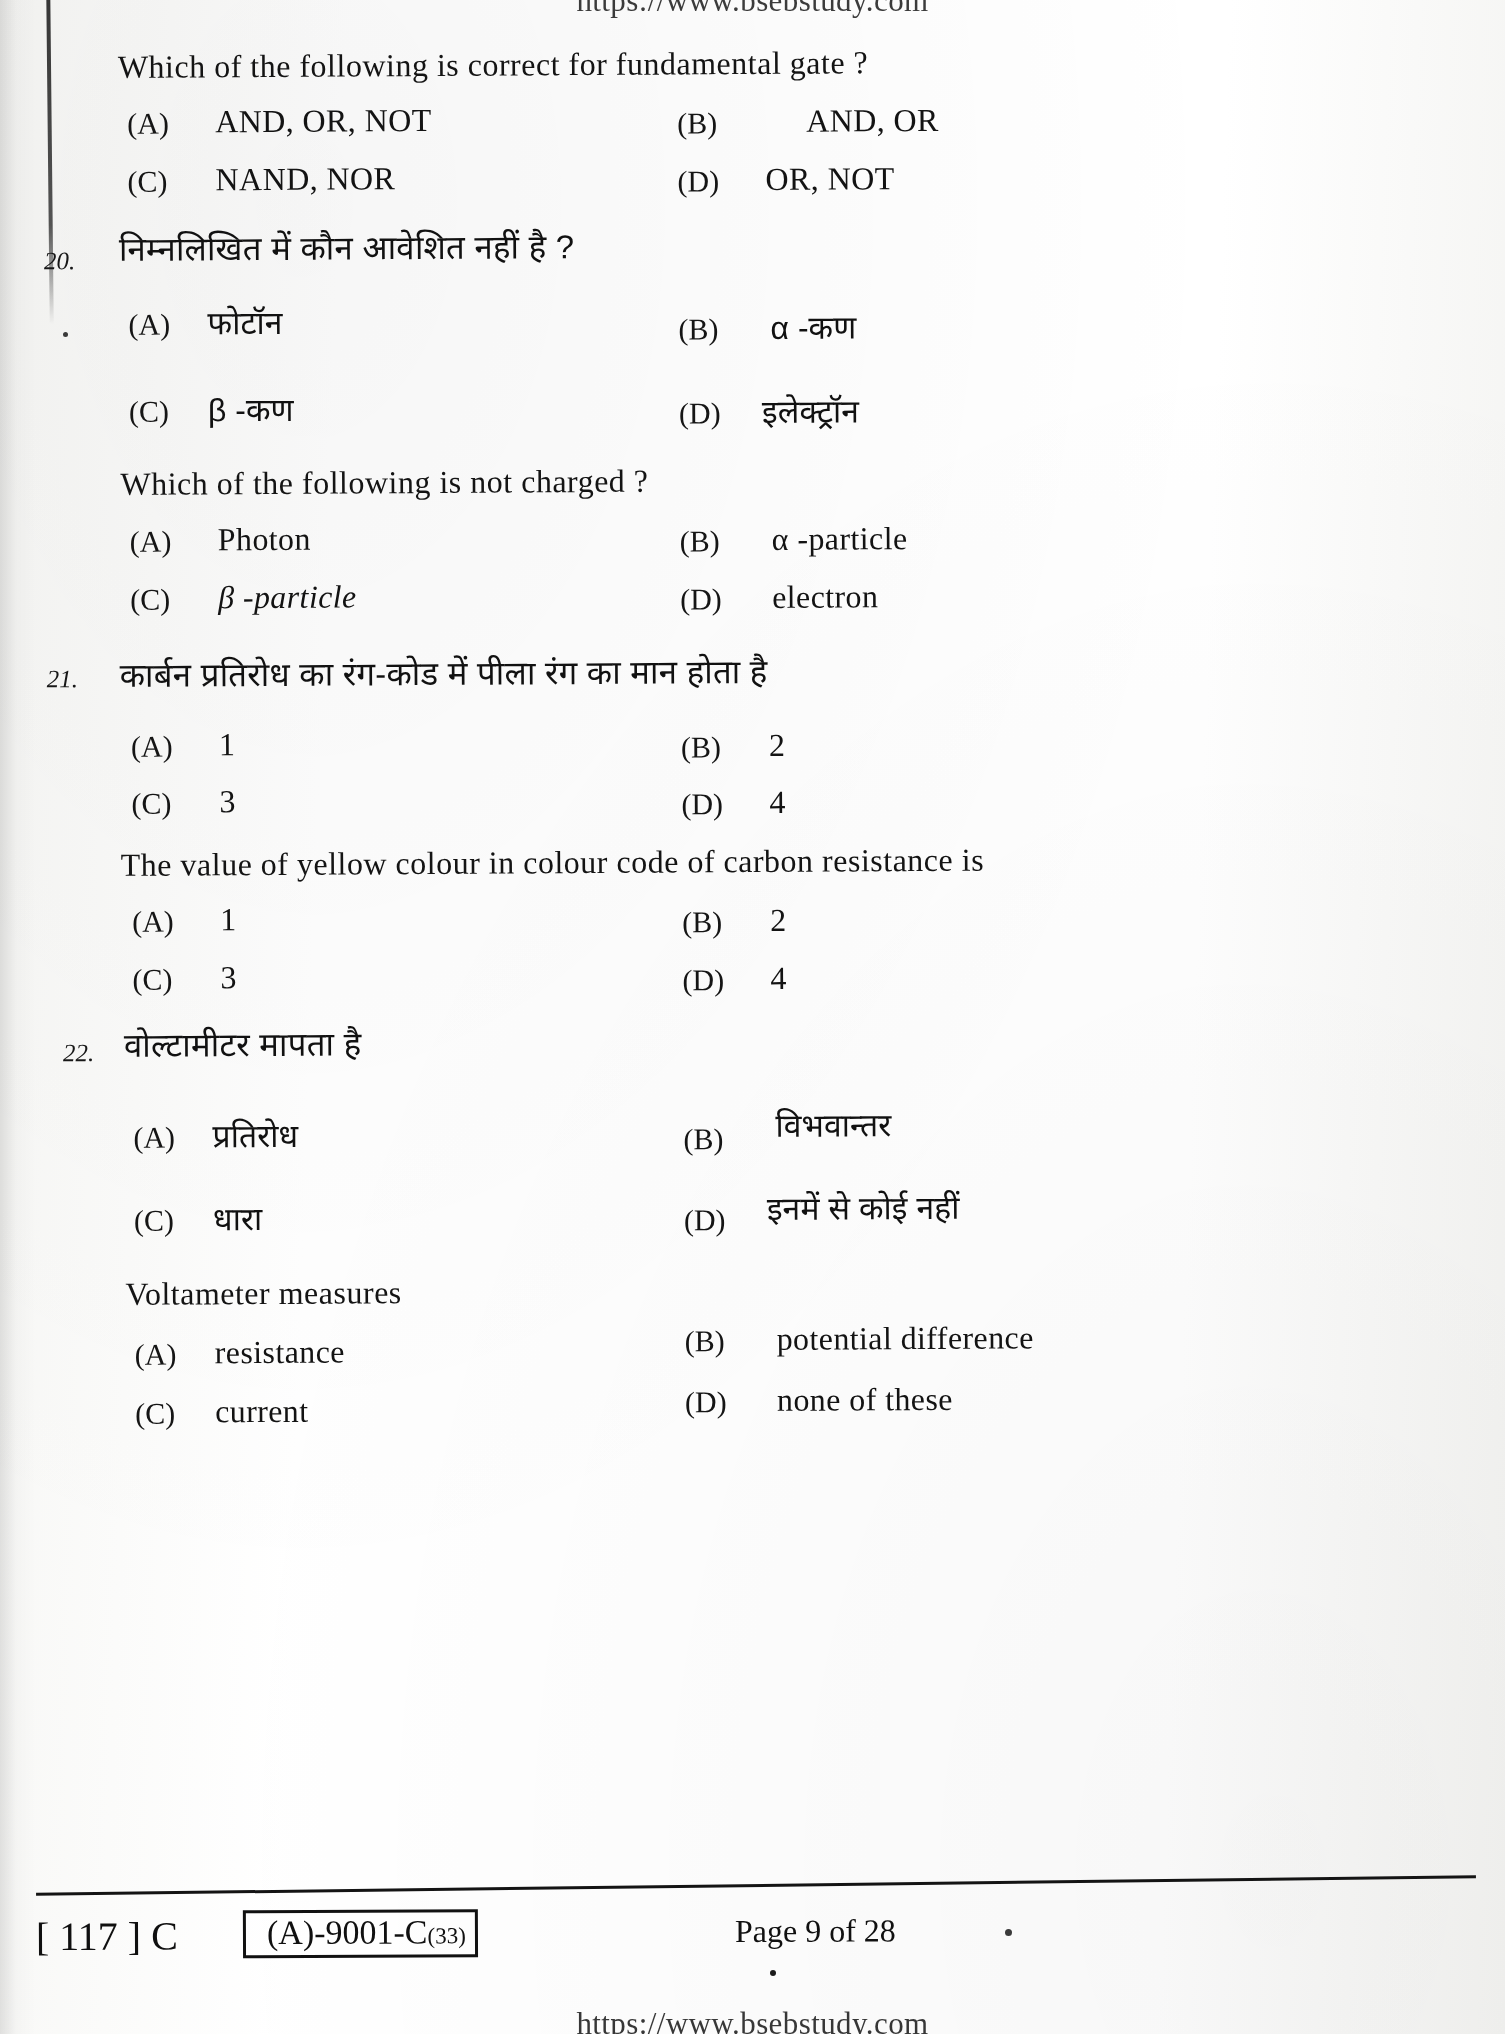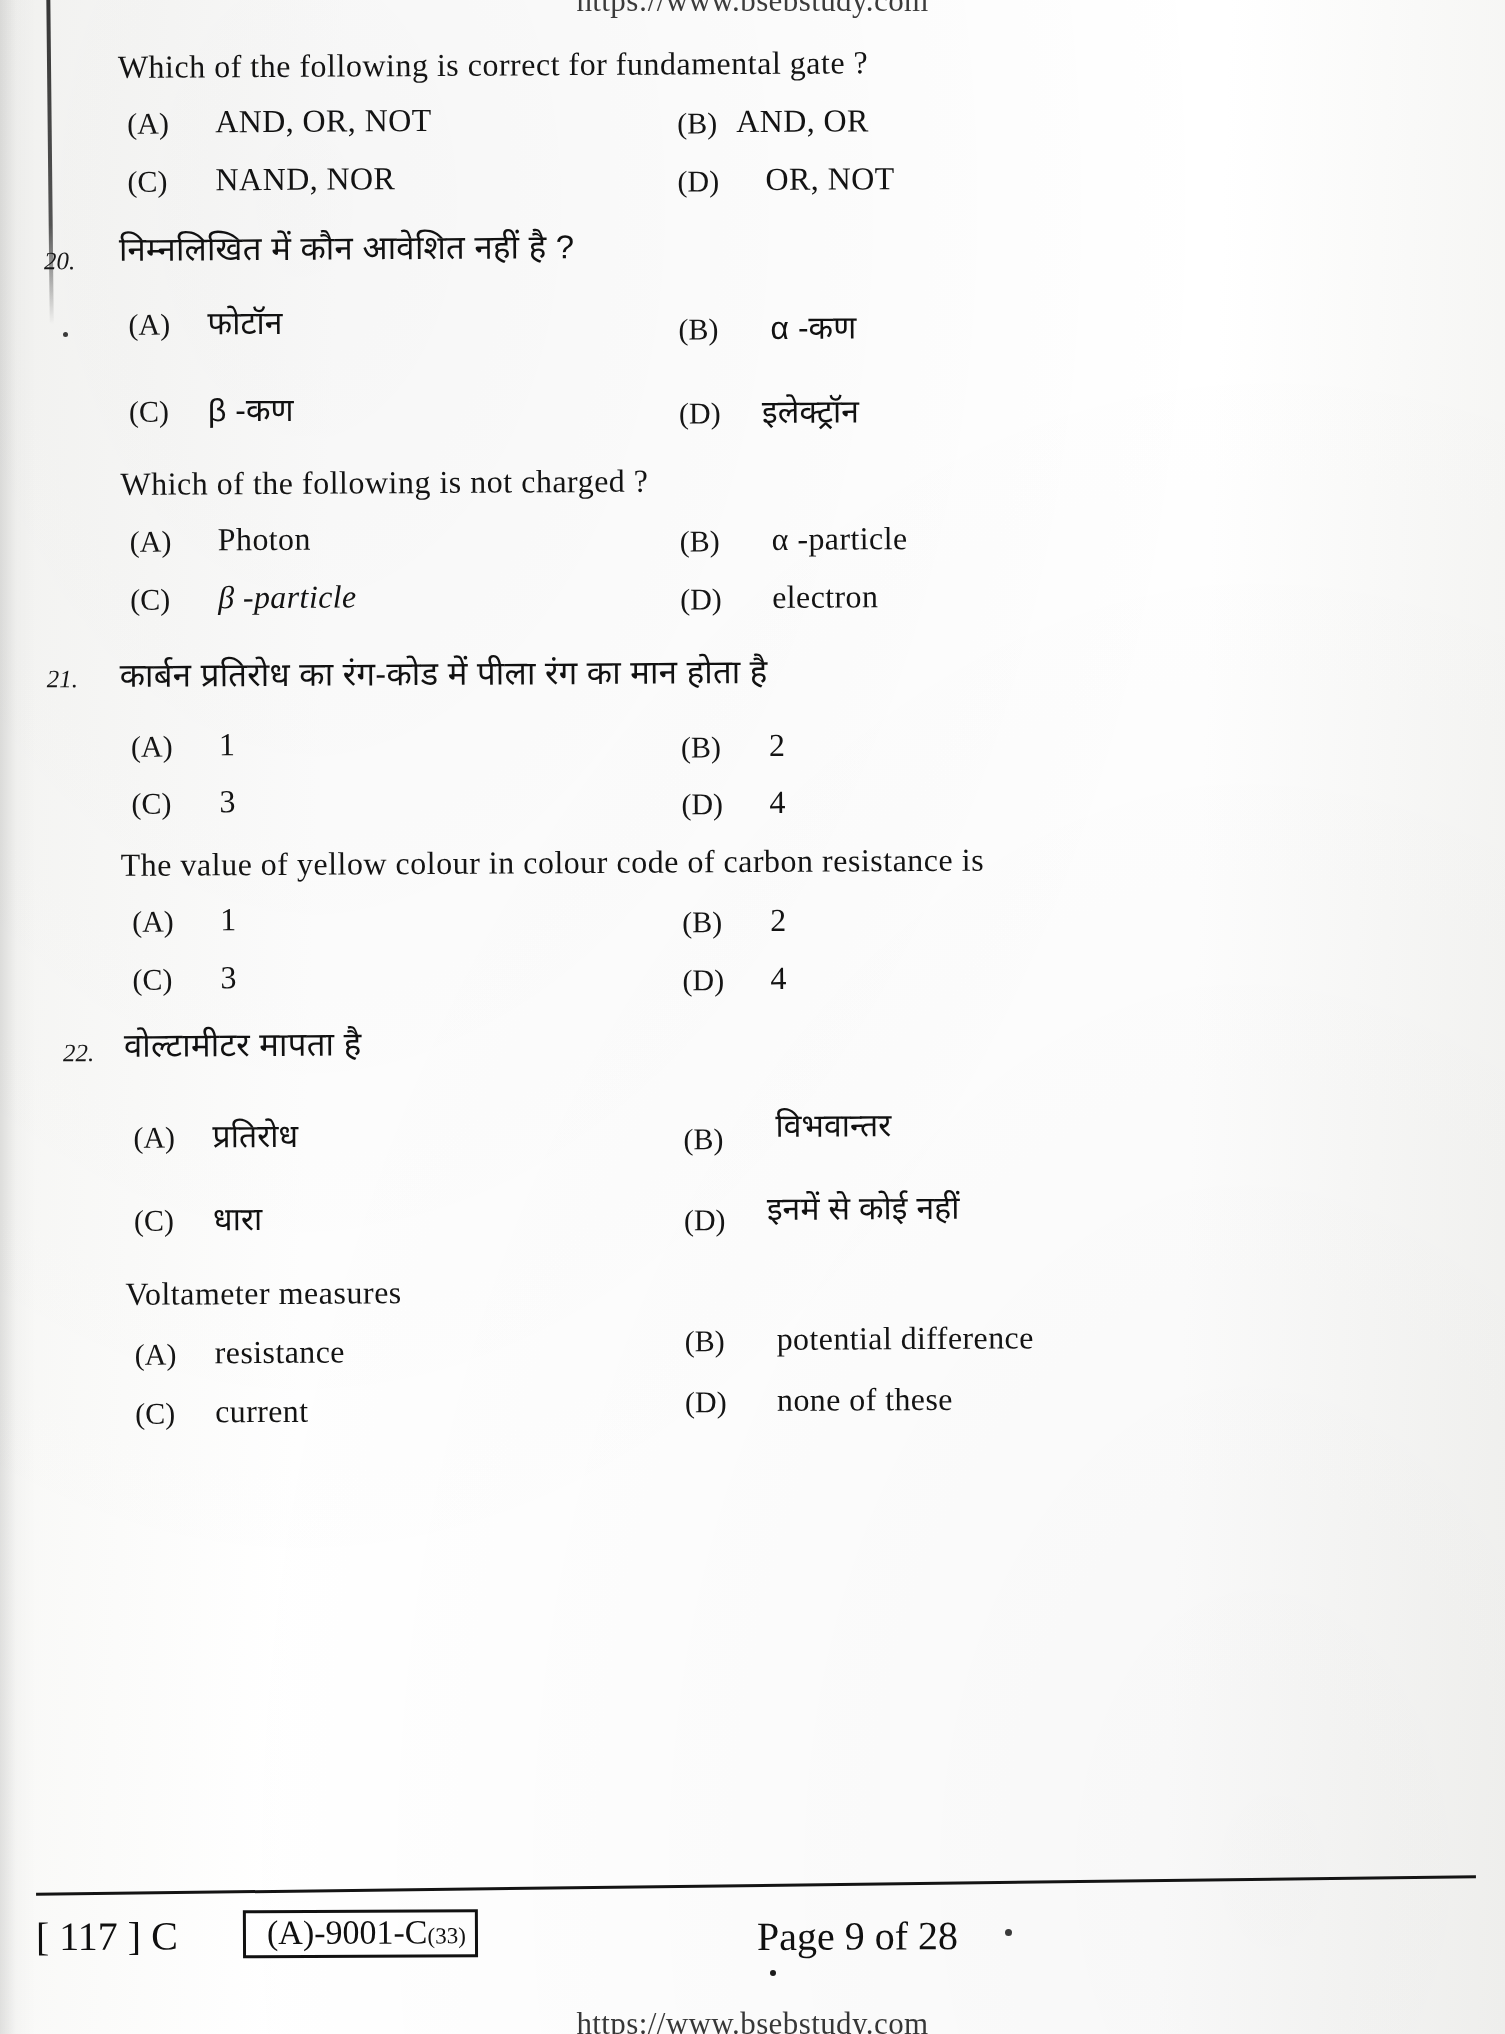--- a/index.html
+++ b/index.html
@@ -169,24 +169,24 @@
     font-size: 34px;
     color: #101010;
     white-space: nowrap;
   }
   .f-code .sub {
     font-size: 23px;
     vertical-align: baseline;
   }
   .f-page {
     position: absolute;
-    left: 757px;
+    left: 735px;
     top: 5px;
     font-family: "Liberation Serif", "DejaVu Serif", serif;
-    font-size: 40px;
+    font-size: 32px;
     color: #101010;
     white-space: nowrap;
   }
   .f-period {
     position: absolute;
     left: 770px;
     top: 1970px;
     width: 6px;
     height: 6px;
     background: #1b1b1b;
@@ -205,21 +205,21 @@
 
   <div class="wm wm-top">https://www.bsebstudy.com</div>
 
   <div class="content">
 
     <div class="q-stem-en" style="left:122px; top:45px;">Which of the following is correct for fundamental gate ?</div>
 
     <div class="opt-tag" style="left:131px; top:103px;">(A)</div>
     <div class="opt-txt-en" style="left:219px; top:100px;">AND, OR, NOT</div>
     <div class="opt-tag" style="left:681px; top:106px;">(B)</div>
-    <div class="opt-txt-en" style="left:740px; top:103px;">AND, OR</div>
+    <div class="opt-txt-en" style="left:810px; top:103px;">AND, OR</div>
 
     <div class="opt-tag" style="left:131px; top:161px;">(C)</div>
     <div class="opt-txt-en" style="left:219px; top:158px;">NAND, NOR</div>
     <div class="opt-tag" style="left:681px; top:164px;">(D)</div>
     <div class="opt-txt-en" style="left:769px; top:161px;">OR, NOT</div>
 
     <div class="q-num" style="left:47px;  top:243px;">20.</div>
     <div class="q-stem-hi" style="left:122px; top:222px;">निम्नलिखित में कौन आवेशित नहीं है ?</div>
 
     <div class="opt-tag" style="left:131px; top:304px;">(A)</div>

